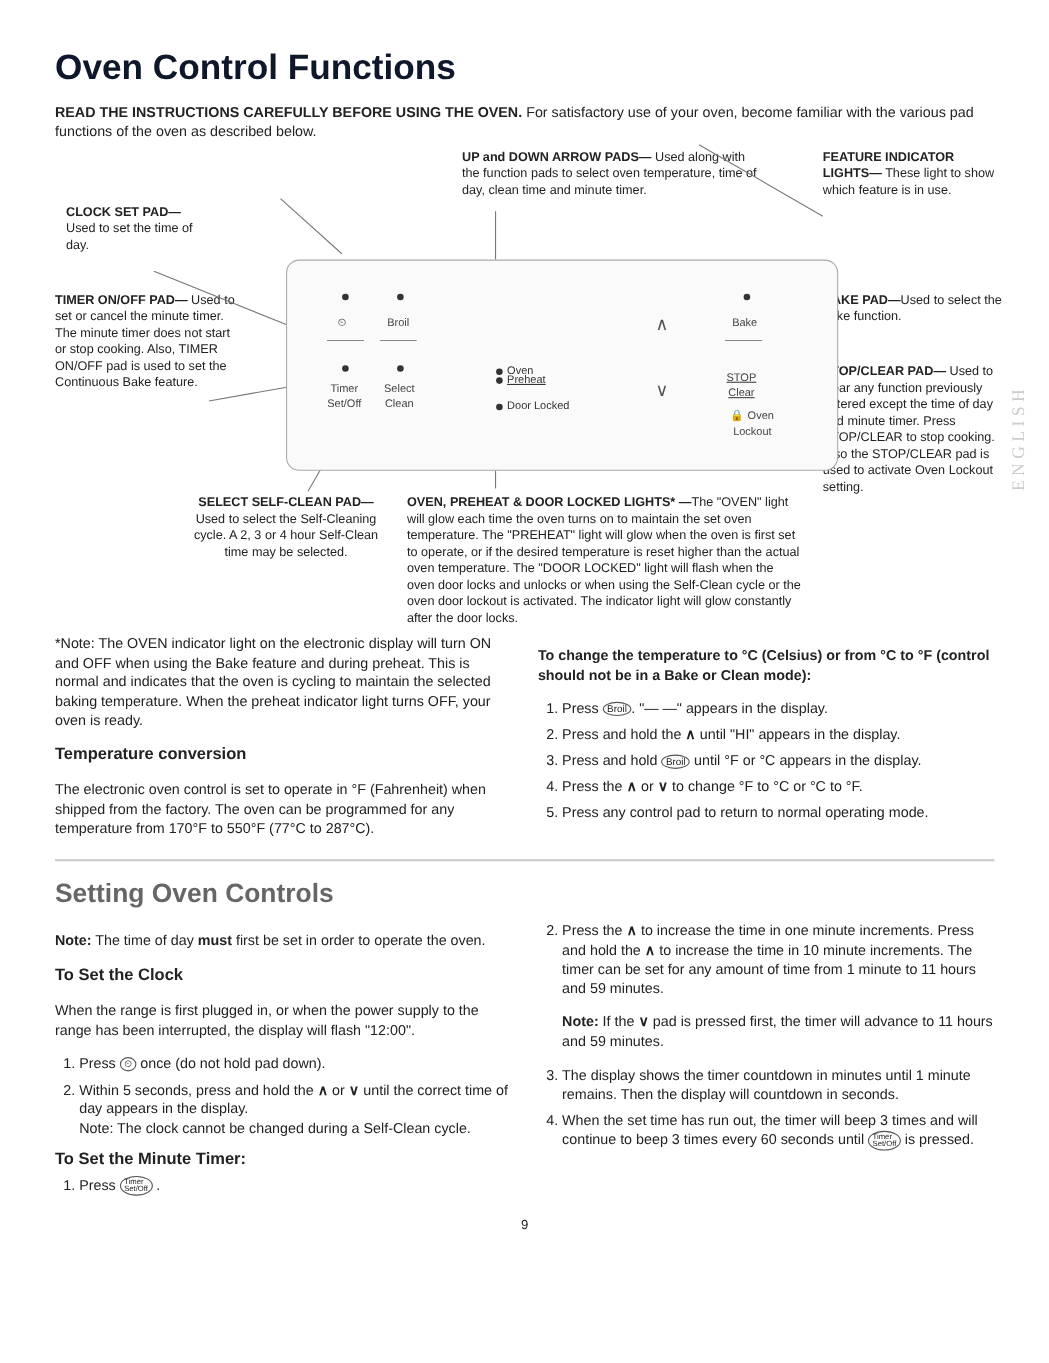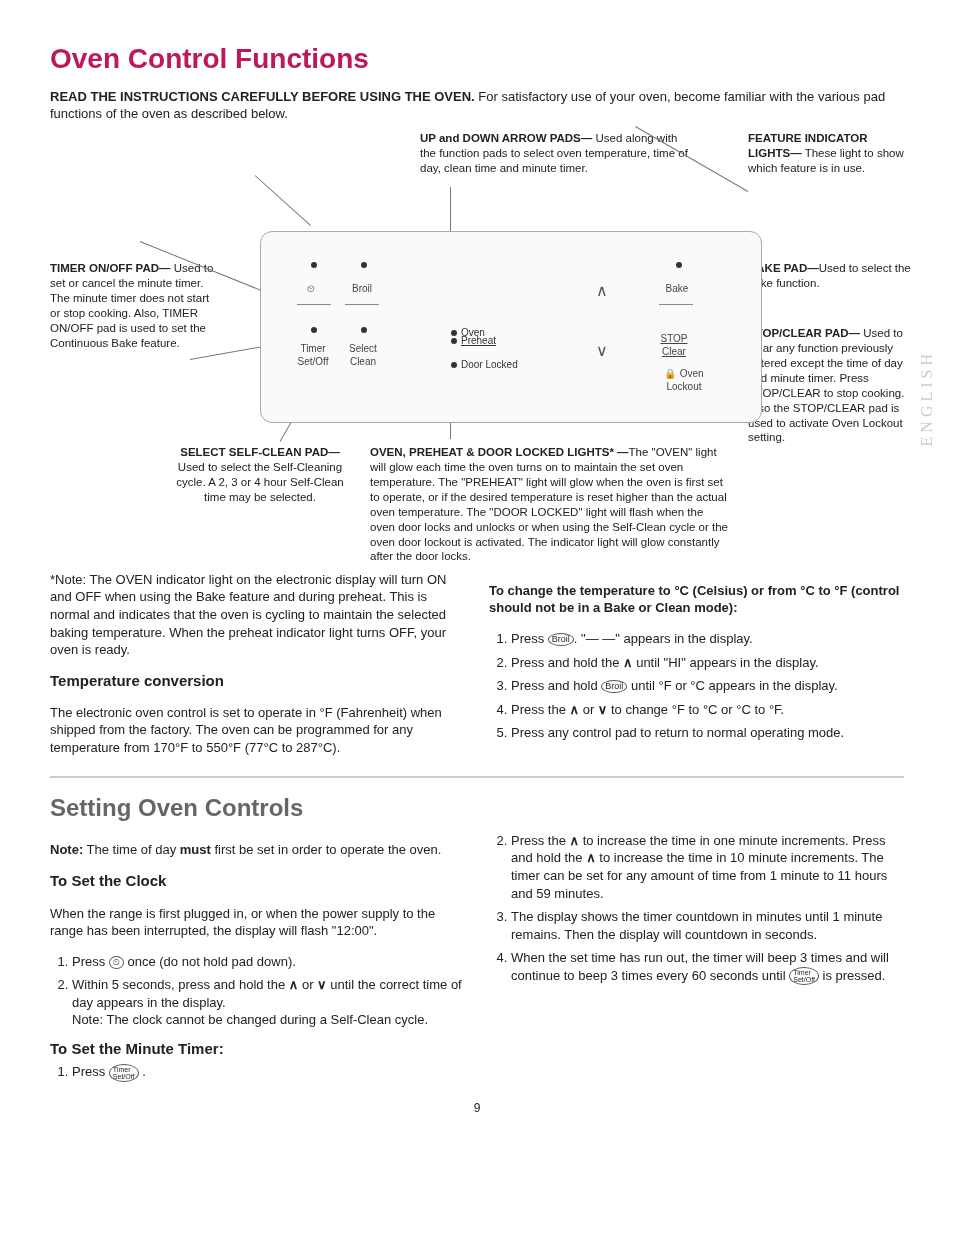--- a/index.html
+++ b/index.html
@@ -7,23 +7,23 @@
     font-size: 13px;
     line-height: 1.35;
     color: #222;
     margin: 0;
     padding: 40px 50px 30px 50px;
     width: 954px;
     box-sizing: border-box;
     background: #fff;
   }
   h1 {
-    font-size: 28px;
+    font-size: 32px;
     font-weight: bold;
-    color: #be185d;
+    color: #0f172a;
     margin: 0 0 10px 0;
   }
   h2 {
     font-size: 24px;
     font-weight: bold;
     color: #666;
     margin: 14px 0 4px 0;
   }
   h3 {
     font-size: 15px;
@@ -103,20 +103,23 @@
 </p>
 
 <div class="diagram-wrap">
 
   <div class="callout" style="left:370px; top:0; width:270px;">
     <span class="ctitle">UP and DOWN ARROW PADS—</span><span> Used along with the function pads to select oven temperature, time of day, clean time and minute timer.</span>
   </div>
   <div class="callout" style="left:698px; top:10; width:160px;">
     <span class="ctitle">FEATURE INDICATOR LIGHTS—</span><span> These light to show which feature is in use.</span>
   </div>
+  <div class="callout" style="left:10px; top:50px; width:120px;">
+    <span class="ctitle">CLOCK SET PAD—</span><span> Used to set the time of day.</span>
+  </div>
   <div class="callout" style="left:0px; top:130px; width:165px;">
     <span class="ctitle">TIMER ON/OFF PAD—</span><span> Used to set or cancel the minute timer. The minute timer does not start or stop cooking. Also, TIMER ON/OFF pad is used to set the Continuous Bake feature.</span>
   </div>
   <div class="callout" style="left:698px; top:130px; width:165px;">
     <span class="ctitle">BAKE PAD—</span><span>Used to select the bake function.</span>
   </div>
   <div class="callout" style="left:698px; top:195px; width:170px;">
     <span class="ctitle">STOP/CLEAR PAD—</span><span> Used to clear any function previously entered except the time of day and minute timer. Press STOP/CLEAR to stop cooking. Also the STOP/CLEAR pad is used to activate Oven Lockout setting.</span>
   </div>
   <div class="callout" style="left:120px; top:314px; width:180px;text-align:center;">
@@ -205,20 +208,21 @@
     <h3>To Set the Minute Timer:</h3>
     <ol>
       <li><span>Press </span><span class="inline-icon" style="white-space:pre-line; font-size:7px;">Timer
 Set/Off</span><span> .</span></li>
     </ol>
   </div>
   <div class="col">
     <ol start="2">
       <li>
         <span>Press the </span><b class="upc">∧</b><span> to increase the time in one minute increments. Press and hold the </span><b class="upc">∧</b><span> to increase the time in 10 minute increments. The timer can be set for any amount of time from 1 minute to 11 hours and 59 minutes.</span>
+        <p><b>Note:</b><span> If the </span><b class="upc">∨</b><span> pad is pressed first, the timer will advance to 11 hours and 59 minutes.</span></p>
       </li>
       <li>The display shows the timer countdown in minutes until 1 minute remains. Then the display will countdown in seconds.</li>
       <li><span>When the set time has run out, the timer will beep 3 times and will continue to beep 3 times every 60 seconds until </span><span class="inline-icon" style="white-space:pre-line; font-size:7px;">Timer
 Set/Off</span><span> is pressed.</span></li>
     </ol>
   </div>
 </div>
 
 <div class="pagenum">9</div>
 

